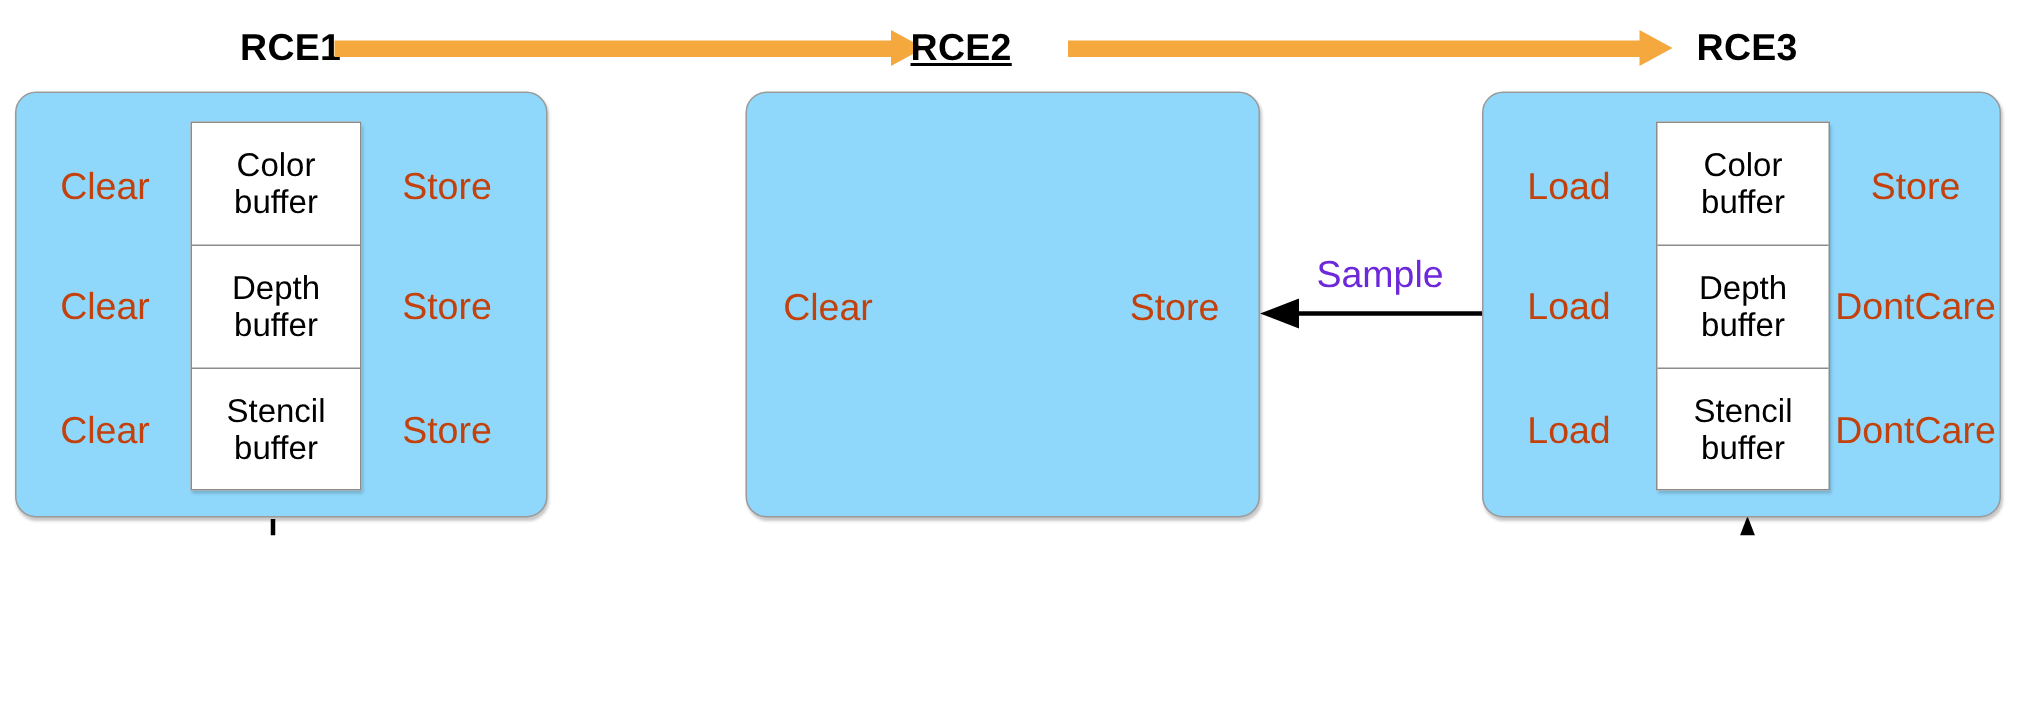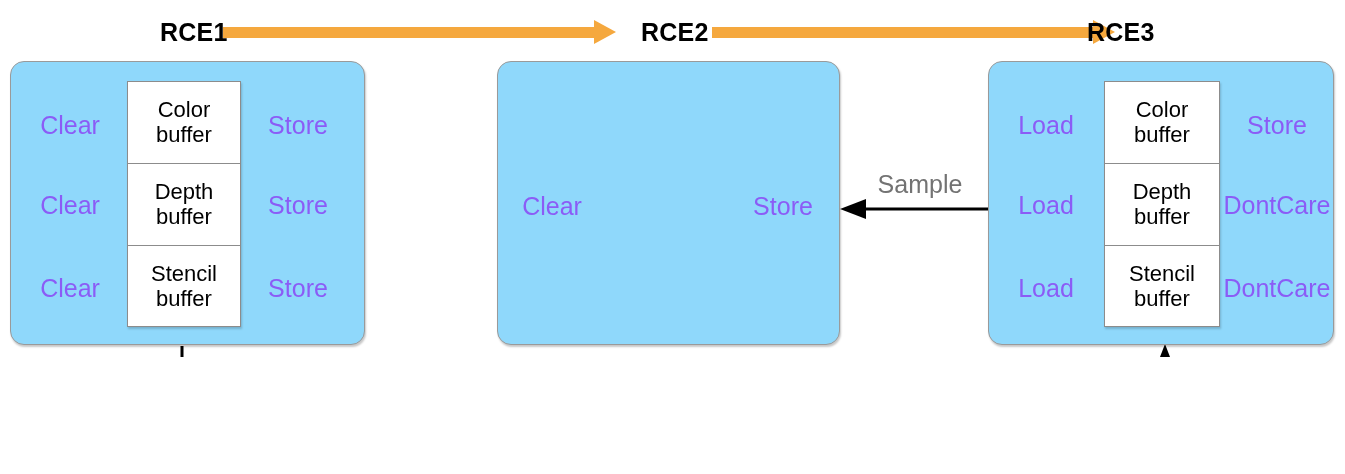--- a/index.html
+++ b/index.html
@@ -96,32 +96,32 @@
     text-align: center;
     font-size: 25px;
     color: #000000;
     line-height: 1.12;
   }
 
   
   .action-label {
     position: absolute;
     font-size: 25px;
-    color: #8b5cf6;
+    color: #c2410c;
     white-space: nowrap;
     text-align: right;
     transform: translate(-50%, -50%);
     line-height: 1;
   }
 
   
   .edge-label {
     position: absolute;
     font-size: 25px;
-    color: #737373;
+    color: #6d28d9;
     white-space: nowrap;
     transform: translate(-50%, -50%);
     line-height: 1;
   }
 
   
   #connectors {
     position: absolute;
     left: 0;
     top: 0;
@@ -135,28 +135,28 @@
 
 <div id="stage">
 
   <div class="rce-title" style="left:160px; top:20px;">RCE1</div>
 
   <div class="flow-arrow" style="left:223px; top:27px; width:393px;">
     <span class="shaft"></span>
     <span class="head"></span>
   </div>
 
-  <div class="rce-title" style="left:641px; top:20px;">RCE2</div>
+  <div class="rce-title" style="left:607px; top:20px;text-decoration:underline;">RCE2</div>
 
   <div class="flow-arrow" style="left:712px; top:27px; width:403px;">
     <span class="shaft"></span>
     <span class="head"></span>
   </div>
 
-  <div class="rce-title" style="left:1087px; top:20px;">RCE3</div>
+  <div class="rce-title" style="left:1131px; top:20px;">RCE3</div>
 
   <svg id="connectors" viewBox="0 0 1345 474">
 
     <g>
       <line x1="988" y1="209" x2="858" y2="209" stroke="#000000" stroke-width="3"></line>
       <polygon points="840,209 866,199 866,219" fill="#000000"></polygon>
     </g>
 
     <g>
       <polyline points="182,346 182,420 1165,420 1165,363" fill="none" stroke="#000000" stroke-width="3"></polyline>

